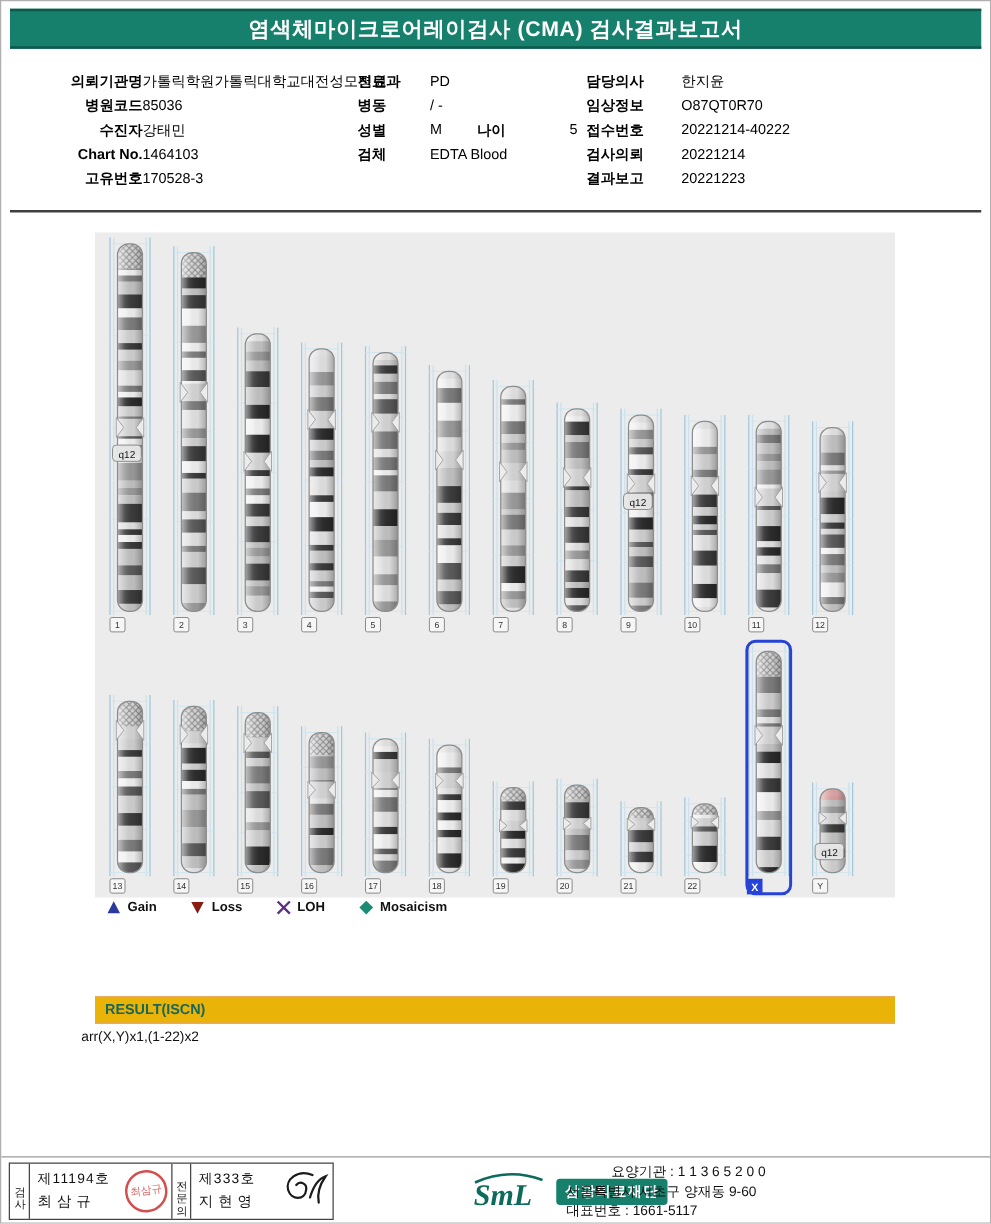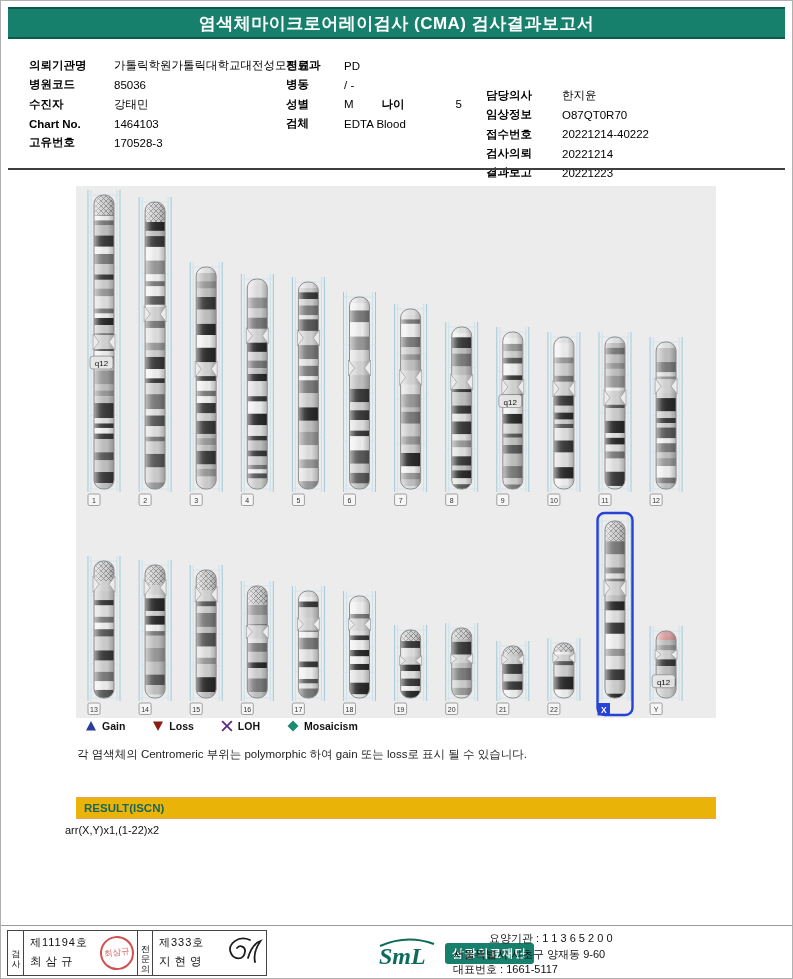--- a/index.html
+++ b/index.html
@@ -3,23 +3,23 @@
 <meta charset="utf-8">
 <style>
   *{margin:0;padding:0;box-sizing:border-box;}
   html,body{background:#fff;}
   body{font-family:"Liberation Sans", sans-serif;}
   .page{position:relative;width:793px;height:979px;background:#fff;border:1px solid #b0b0b0;overflow:hidden;}
   .title-bar{position:absolute;left:7px;right:7px;top:6px;height:32px;background:#16806d;
     border-top:2px solid #0c5a4b;border-bottom:2px solid #0c5a4b;color:#fff;display:flex;
     align-items:center;justify-content:center;font-weight:bold;font-size:17px;letter-spacing:.5px;}
   .info{position:absolute;top:55px;font-size:11.5px;color:#000;}
-  #col1{left:28px;width:262px;}
+  #col1{left:28px;width:262px;text-align:right;}
   #col2{left:285px;width:200px;}
-  #col3{left:485px;width:250px;margin-top:30px;}
+  #col3{left:468px;width:250px;}
   .irow{display:flex;align-items:center;height:19.3px;white-space:nowrap;}
   .ilabel{font-weight:bold;flex-shrink:0;}
   #col1 .ilabel{width:85px;}
   #col2 .ilabel{width:58px;}
   #col3 .ilabel{width:76px;}
   .ilabel.inline{width:auto;margin-left:28px;margin-right:16px;}
   .divider{position:absolute;left:7px;right:7px;top:167px;height:2px;background:#3f3f3f;}
   .karyo-panel{position:absolute;left:75px;top:185px;width:640px;height:532px;background:#ececec;}
   .legend{position:absolute;left:84px;top:719px;display:flex;gap:27px;align-items:center;
     font-size:10.5px;font-weight:bold;color:#111;text-align:center;}
@@ -1127,21 +1127,20 @@
       <span>LOH</span>
     </div>
     <div class="legend-item">
       <svg width="12" height="12" viewBox="0 0 12 12">
         <polygon points="6,0.5 11.5,6 6,11.5 0.5,6" fill="#1d8a74"></polygon>
       </svg>
       <span>Mosaicism</span>
     </div>
   </div>
 
-  <div class="note">각 염색체의 Centromeric 부위는 polymorphic 하여 gain 또는 loss로 표시 될 수 있습니다.</div>
 
   <div class="result-header">RESULT(ISCN)</div>
   <div class="result-value">arr(X,Y)x1,(1-22)x2</div>
 
   <div class="footer-line"></div>
 
   <div class="stamp-table">
     <div class="stamp-role r1">검사</div>
     <div class="stamp-cell">
       <div class="cert">제11194호</div>

